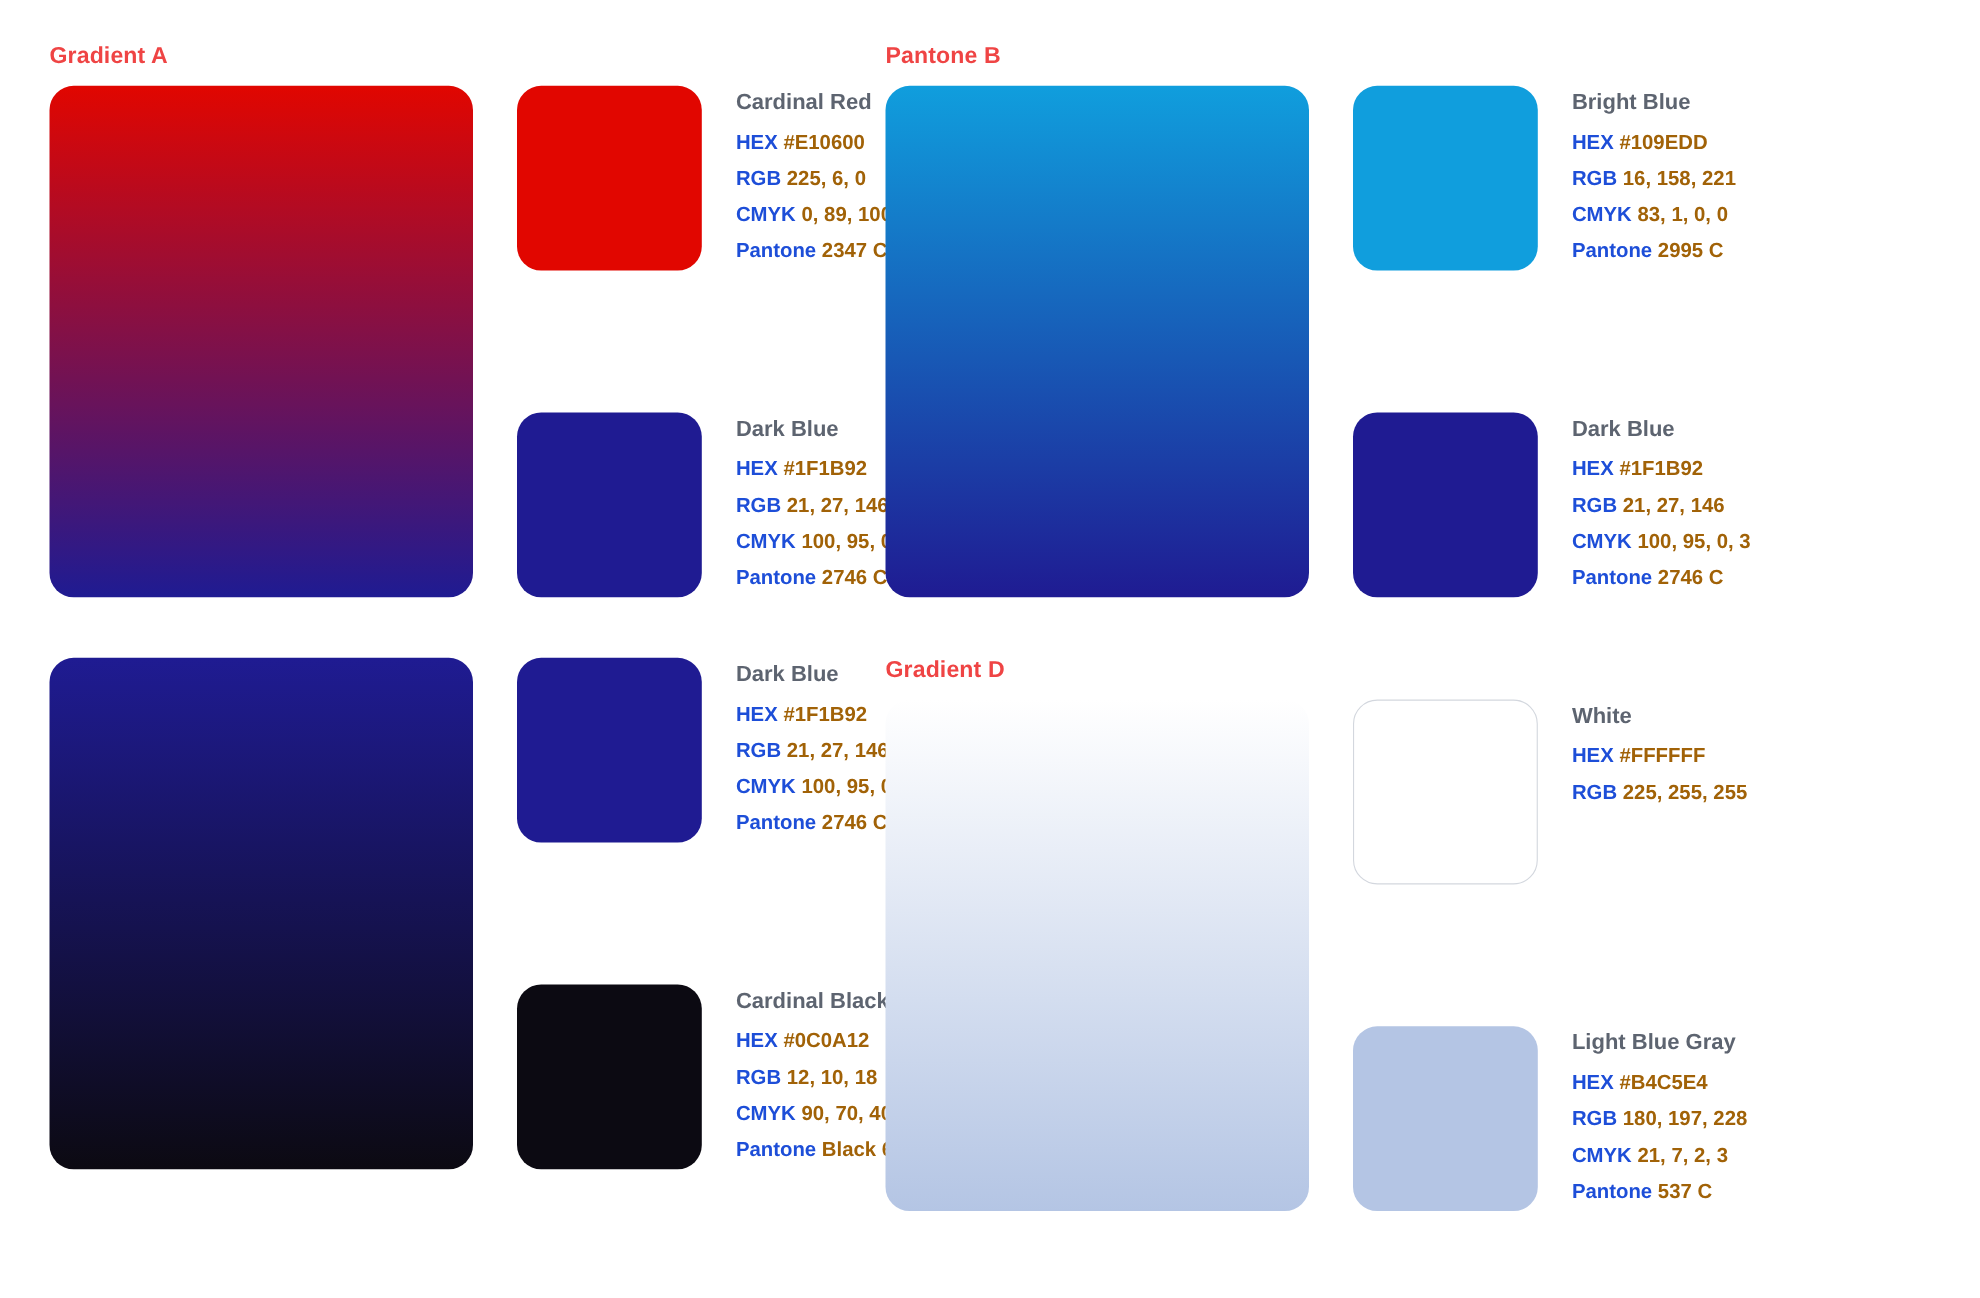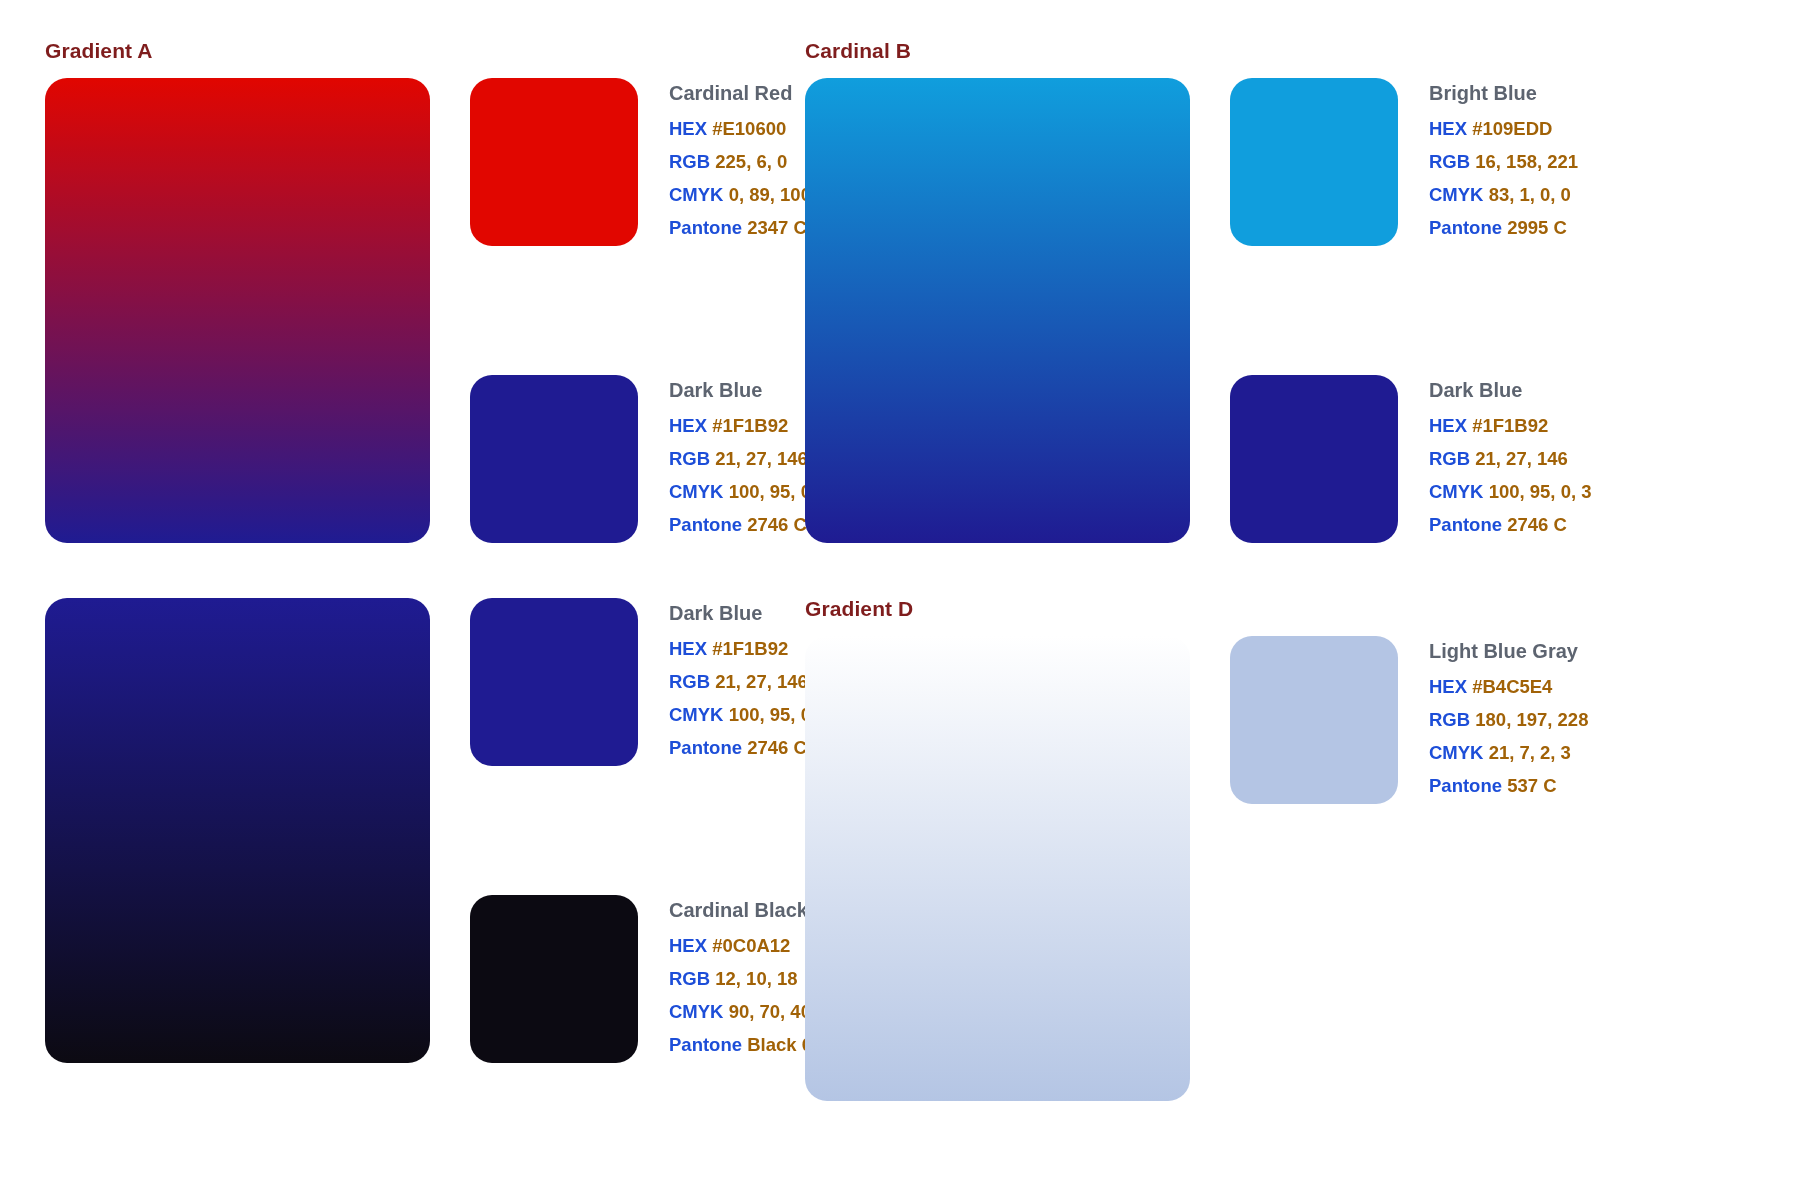--- a/index.html
+++ b/index.html
@@ -27,21 +27,21 @@
     row-gap: 55px;
   }
 
   .section {
     position: relative;
   }
 
   .section-title {
     font-size: 21px;
     font-weight: bold;
-    color: #7f1d1d;
+    color: #ef4444;
     letter-spacing: 0.1px;
     margin-bottom: 17px;
     line-height: 1;
   }
 
   .section-body {
     display: flex;
     align-items: flex-start;
     gap: 0;
   }
@@ -140,21 +140,21 @@
                 <div class="spec-row"><span class="spec-label">HEX</span> <span class="spec-value">#1F1B92</span></div>
                 <div class="spec-row"><span class="spec-label">RGB</span> <span class="spec-value">21, 27, 146</span></div>
                 <div class="spec-row"><span class="spec-label">CMYK</span> <span class="spec-value">100, 95, 0, 3</span></div>
                 <div class="spec-row"><span class="spec-label">Pantone</span> <span class="spec-value">2746 C</span></div>
               </div>
             </div>
           </div>
         </div>
       </div>
       <div class="section">
-        <div class="section-title">Cardinal B</div>
+        <div class="section-title">Pantone B</div>
         <div class="section-body">
           <div class="gradient-swatch" style="background: linear-gradient(rgb(16, 158, 221) 0%, rgb(31, 27, 146) 100%);"></div>
           <div class="swatch-column">
             <div class="color-card">
               <div class="color-chip" style="background: rgb(16, 158, 221);"></div>
               <div class="color-info">
                 <div class="color-name">Bright Blue</div>
                 <div class="spec-row"><span class="spec-label">HEX</span> <span class="spec-value">#109EDD</span></div>
                 <div class="spec-row"><span class="spec-label">RGB</span> <span class="spec-value">16, 158, 221</span></div>
                 <div class="spec-row"><span class="spec-label">CMYK</span> <span class="spec-value">83, 1, 0, 0</span></div>
@@ -200,20 +200,28 @@
             </div>
           </div>
         </div>
       </div>
       <div class="section">
         <div class="section-title">Gradient D</div>
         <div class="section-body">
           <div class="gradient-swatch" style="background: linear-gradient(rgb(255, 255, 255) 0%, rgb(180, 197, 228) 100%);"></div>
           <div class="swatch-column">
             <div class="color-card">
+              <div class="color-chip outlined" style="background: rgb(255, 255, 255);"></div>
+              <div class="color-info">
+                <div class="color-name">White</div>
+                <div class="spec-row"><span class="spec-label">HEX</span> <span class="spec-value">#FFFFFF</span></div>
+                <div class="spec-row"><span class="spec-label">RGB</span> <span class="spec-value">225, 255, 255</span></div>
+              </div>
+            </div>
+            <div class="color-card">
               <div class="color-chip" style="background: rgb(180, 197, 228);"></div>
               <div class="color-info">
                 <div class="color-name">Light Blue Gray</div>
                 <div class="spec-row"><span class="spec-label">HEX</span> <span class="spec-value">#B4C5E4</span></div>
                 <div class="spec-row"><span class="spec-label">RGB</span> <span class="spec-value">180, 197, 228</span></div>
                 <div class="spec-row"><span class="spec-label">CMYK</span> <span class="spec-value">21, 7, 2, 3</span></div>
                 <div class="spec-row"><span class="spec-label">Pantone</span> <span class="spec-value">537 C</span></div>
               </div>
             </div>
           </div>

